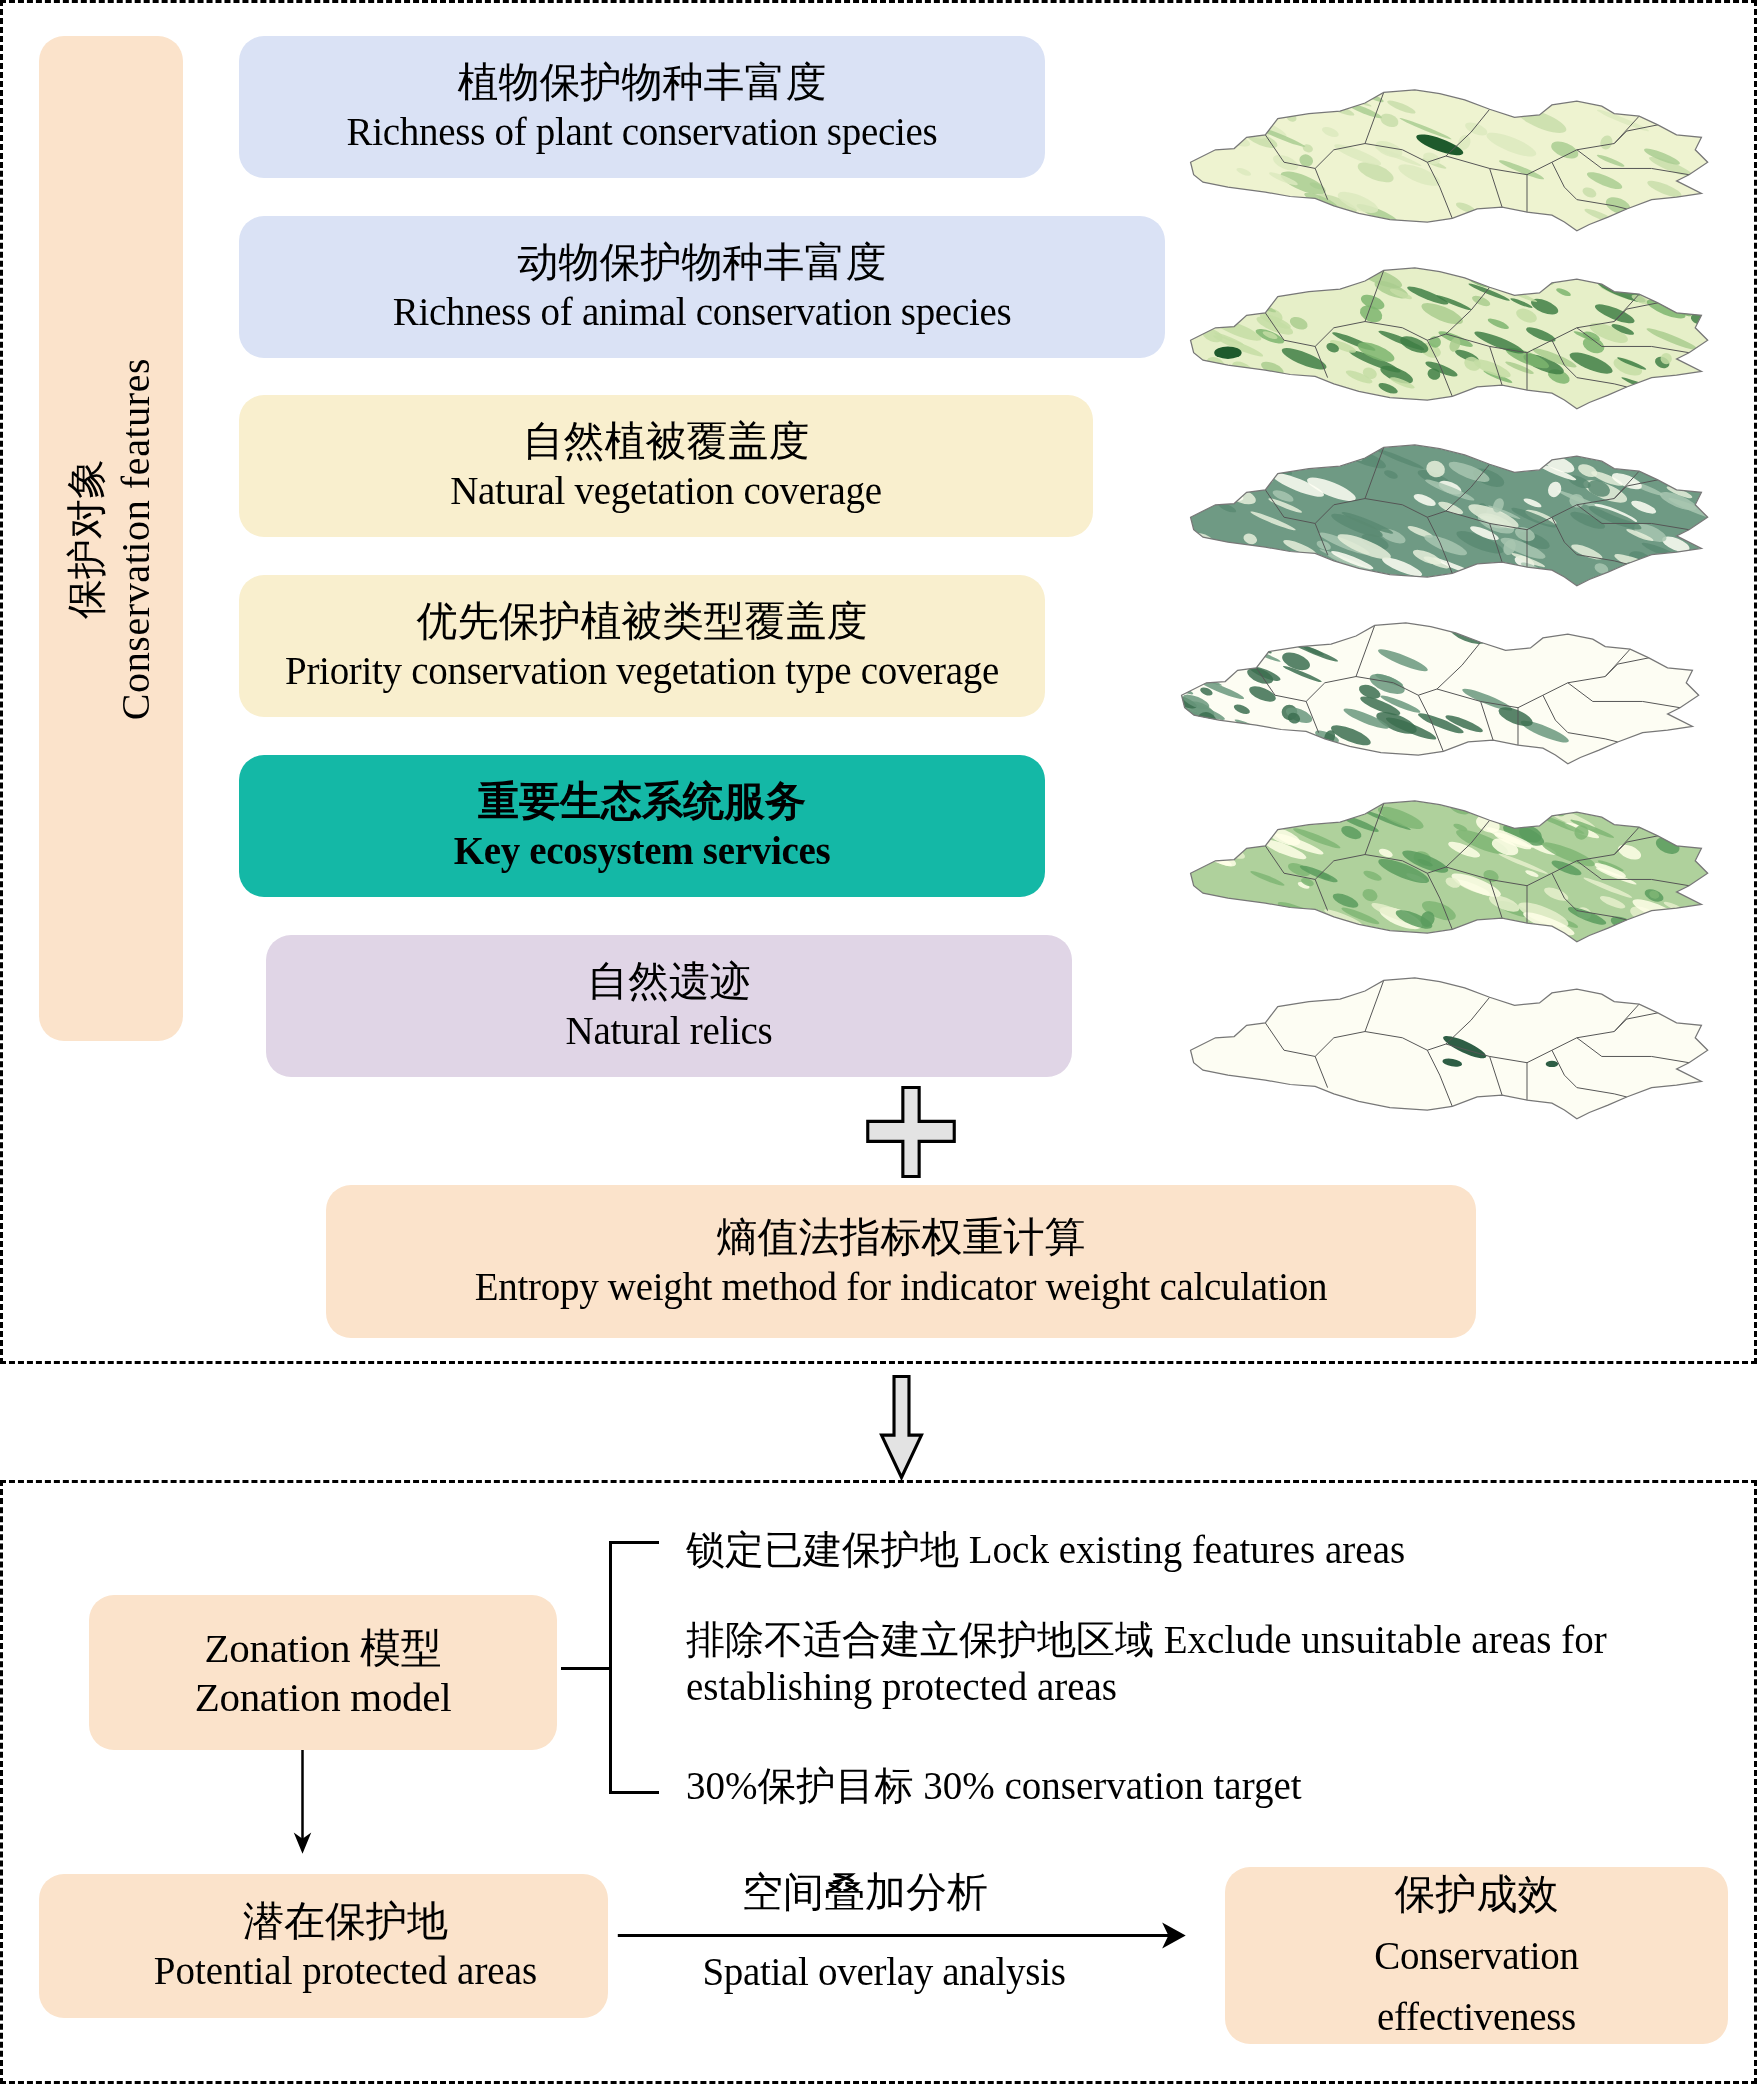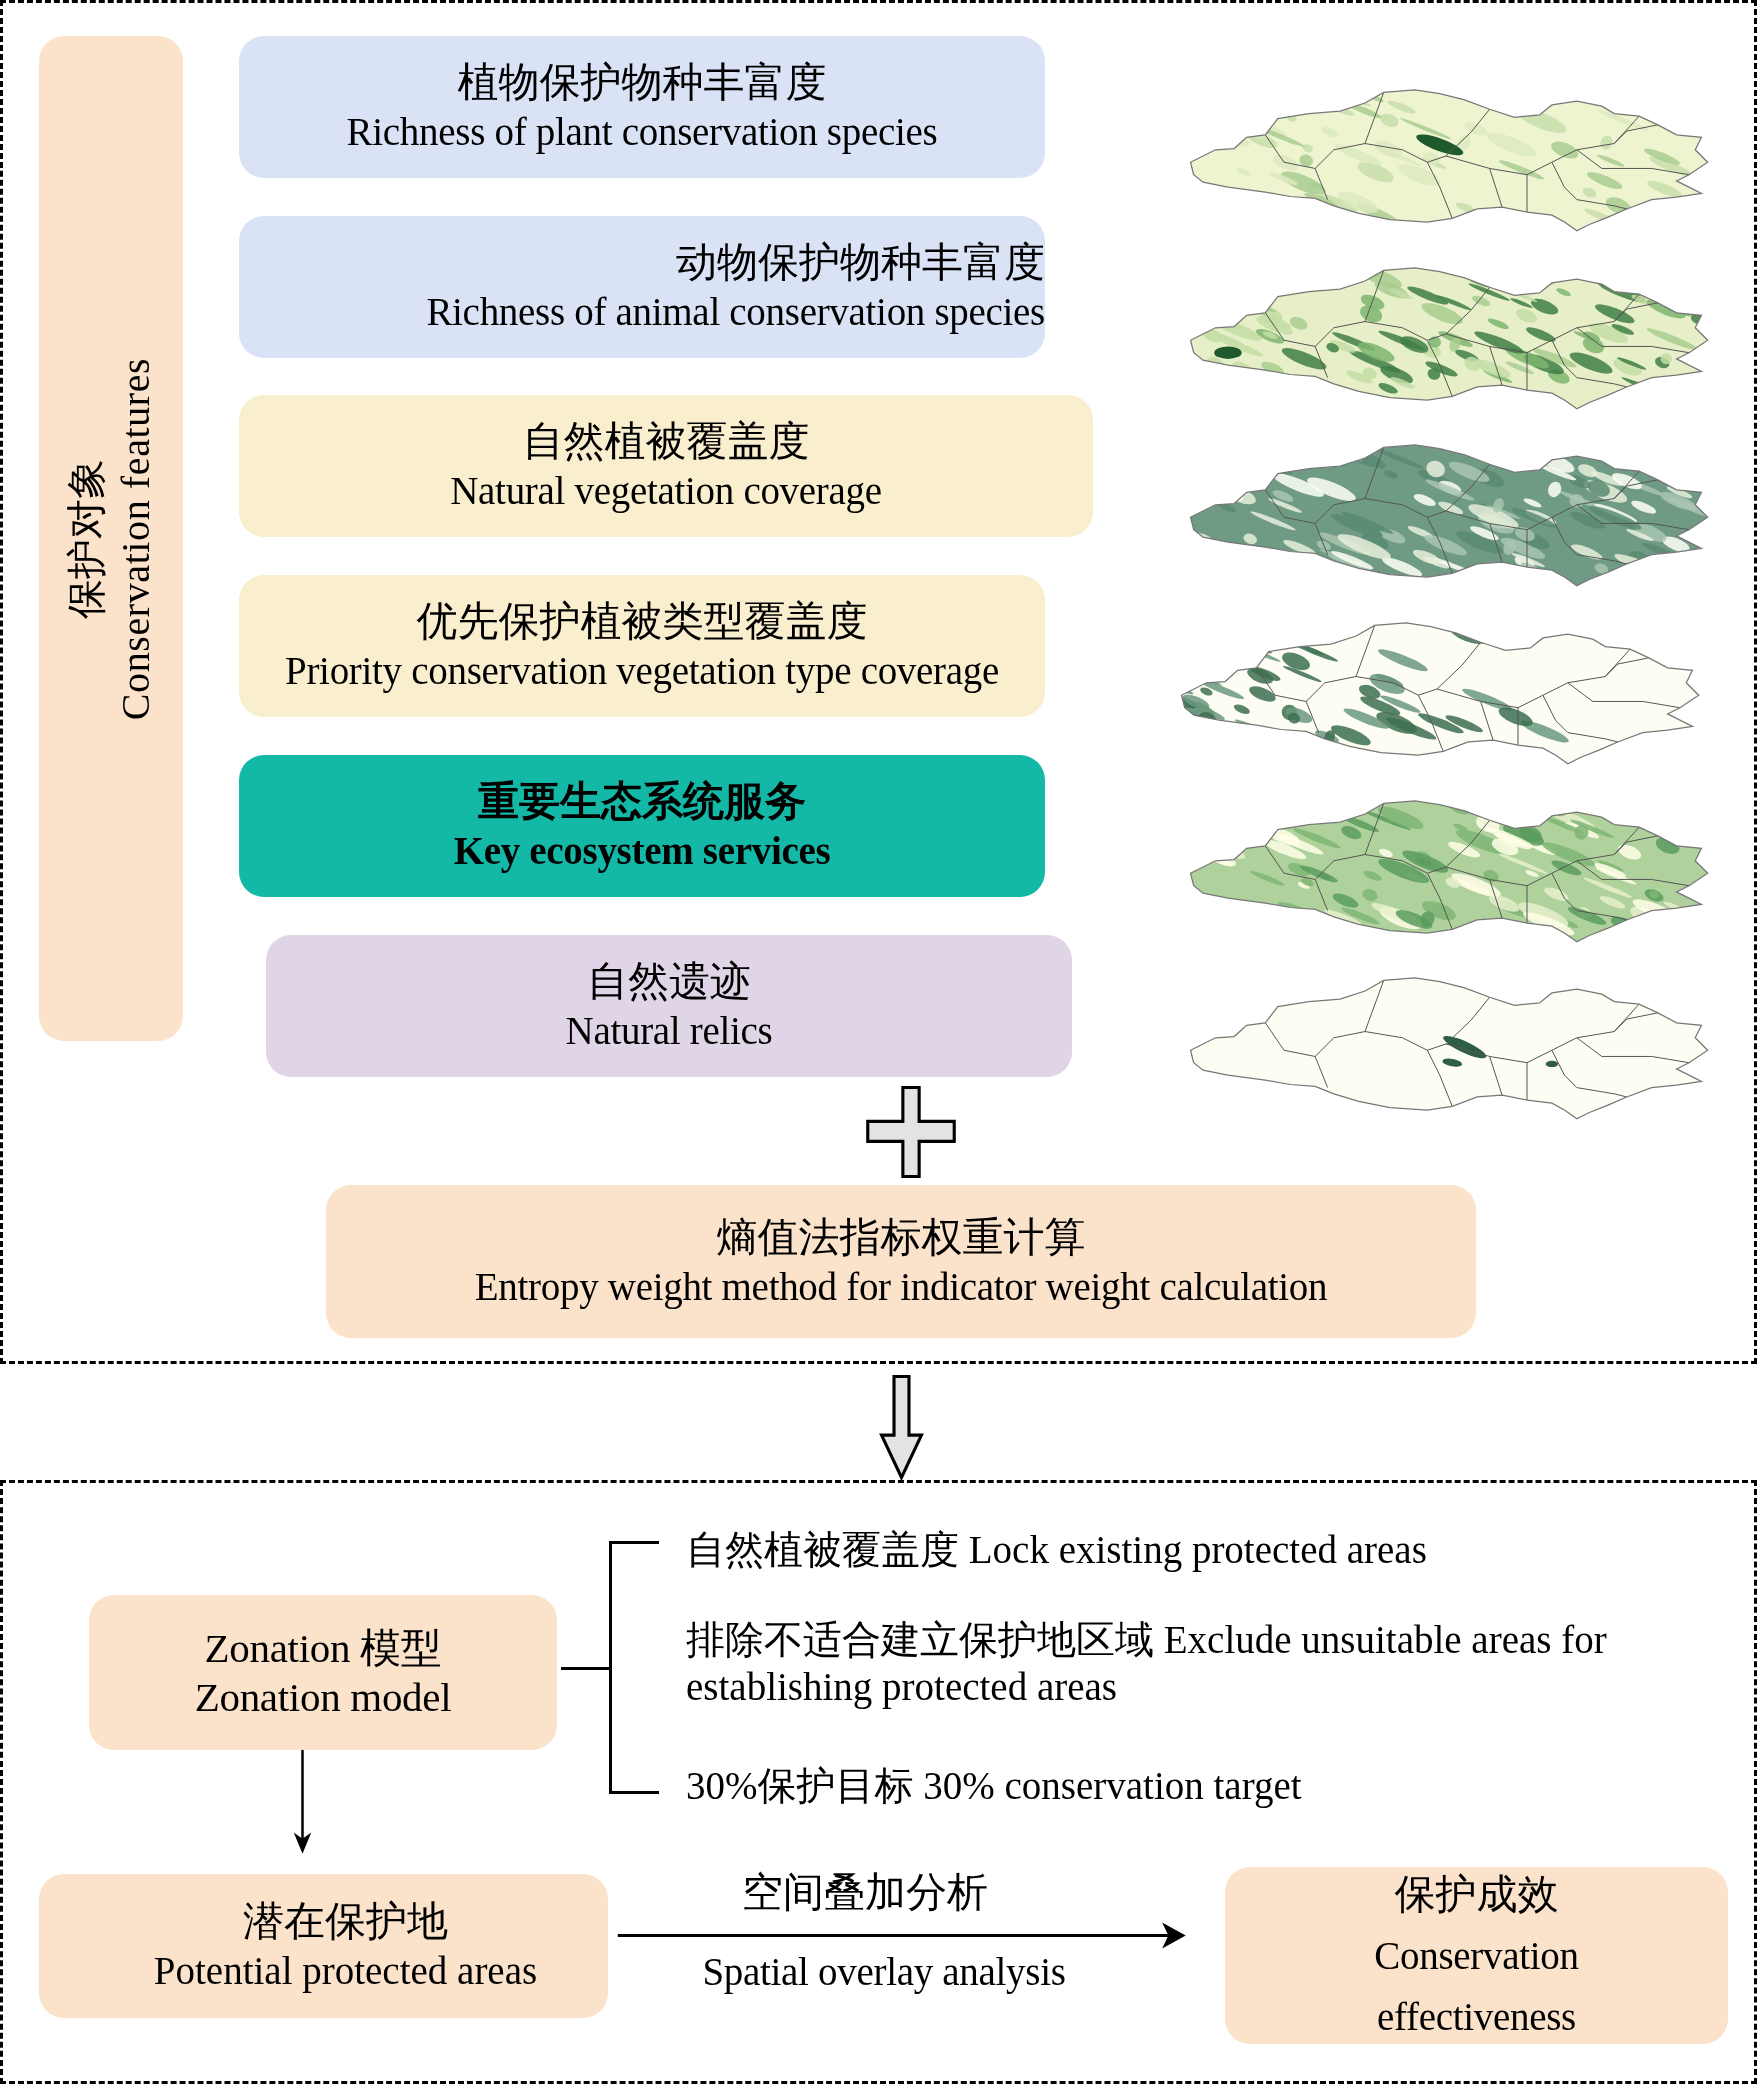--- a/index.html
+++ b/index.html
@@ -30,21 +30,21 @@
     <div class="en">Conservation features</div>
   </div>
 </div>
 
 <div id="features"></div>
 
 <div class="abs box" style="left:239px;top:36px;width:806px;height:142px;background:#DAE2F5;">
   <div class="zh">植物保护物种丰富度</div>
   <div class="en">Richness of plant conservation species</div>
 </div>
-<div class="abs box" style="left:239px;top:216px;width:806px;height:142px;background:#DAE2F5;align-items:flex-end;">
+<div class="abs box" style="left:239px;top:216px;width:926px;height:142px;background:#DAE2F5;">
   <div class="zh">动物保护物种丰富度</div>
   <div class="en">Richness of animal conservation species</div>
 </div>
 <div class="abs box" style="left:239px;top:395px;width:854px;height:142px;background:#F9EFCE;">
   <div class="zh">自然植被覆盖度</div>
   <div class="en">Natural vegetation coverage</div>
 </div>
 <div class="abs box" style="left:239px;top:575px;width:806px;height:142px;background:#F9EFCE;">
   <div class="zh">优先保护植被类型覆盖度</div>
   <div class="en">Priority conservation vegetation type coverage</div>
@@ -626,21 +626,21 @@
 <div class="abs box" style="left:89px;top:1595px;width:468px;height:155px;background:#FBE3CB;">
   <div class="en" style="font-size:41px;">Zonation 模型</div>
   <div class="en" style="font-size:41px;">Zonation model</div>
 </div>
 
 <div class="line" style="left:561px;top:1667px;width:50px;height:3.1px;"></div>
 <div class="line" style="left:609px;top:1541px;width:3.1px;height:253px;"></div>
 <div class="line" style="left:609px;top:1541px;width:50px;height:3.1px;"></div>
 <div class="line" style="left:609px;top:1791px;width:50px;height:3.1px;"></div>
 
-<div class="abs bullet" style="left:686px;top:1526px;">自然植被覆盖度 Lock existing protected areas</div>
+<div class="abs bullet" style="left:686px;top:1526px;">锁定已建保护地 Lock existing features areas</div>
 <div class="abs bullet" style="left:686px;top:1616px;">
   <div>排除不适合建立保护地区域 Exclude unsuitable areas for</div>
   <div>establishing protected areas</div>
 </div>
 <div class="abs bullet" style="left:686px;top:1762px;">30%保护目标 30% conservation target</div>
 
 <svg class="abs" style="left:290px;top:1750px;" width="25" height="105" viewBox="0 0 40 168">
   <line x1="20" y1="0" x2="20" y2="150" stroke="#000" stroke-width="4"></line>
   <path d="M6 132 L20 166 L34 132 L20 142 Z" fill="#000"></path>
 </svg>

